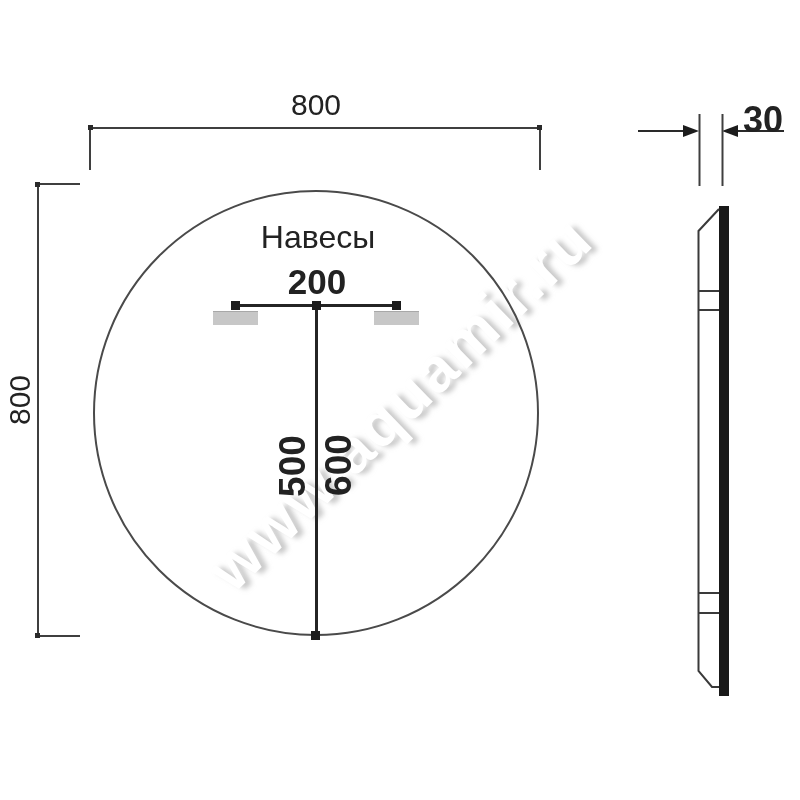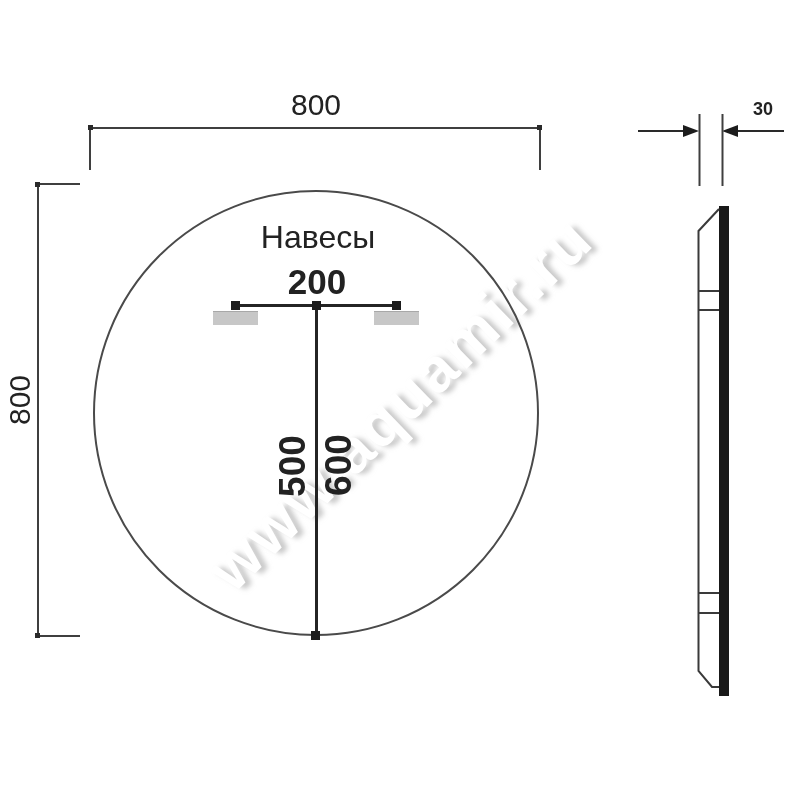--- a/index.html
+++ b/index.html
@@ -63,21 +63,21 @@
   }
   .lbl-top-800   { left: 266px; top: 88px;  width: 100px; font-size: 30px; }
   .lbl-left-800  { left: -15px; top: 384px; width: 70px; height: 32px; line-height: 32px;
                    font-size: 30px; transform: rotate(-90deg); }
   .lbl-mounts    { left: 238px; top: 219px; width: 160px; font-size: 32px; }
   .lbl-400       { left: 267px; top: 262px; width: 100px; font-size: 35px; font-weight: bold; }
   .lbl-500       { left: 243px; top: 446px; width: 100px; height: 40px; line-height: 40px;
                    font-size: 37px; font-weight: bold; transform: rotate(-90deg); }
   .lbl-600       { left: 289px; top: 445px; width: 100px; height: 40px; line-height: 40px;
                    font-size: 37px; font-weight: bold; transform: rotate(-90deg); }
-  .lbl-30        { left: 738px; top: 99px;  width: 50px; font-size: 18px; font-weight: bold; }
+  .lbl-30        { left: 738px; top: 99px;  width: 50px; font-size: 36px; font-weight: bold; }
   
   .side-svg { position: absolute; left: 630px; top: 95px; z-index: 2; }
 </style>
 </head>
 <body>
 
 <div class="canvas">
 
   <div class="watermark">www.aquamir.ru</div>
 

